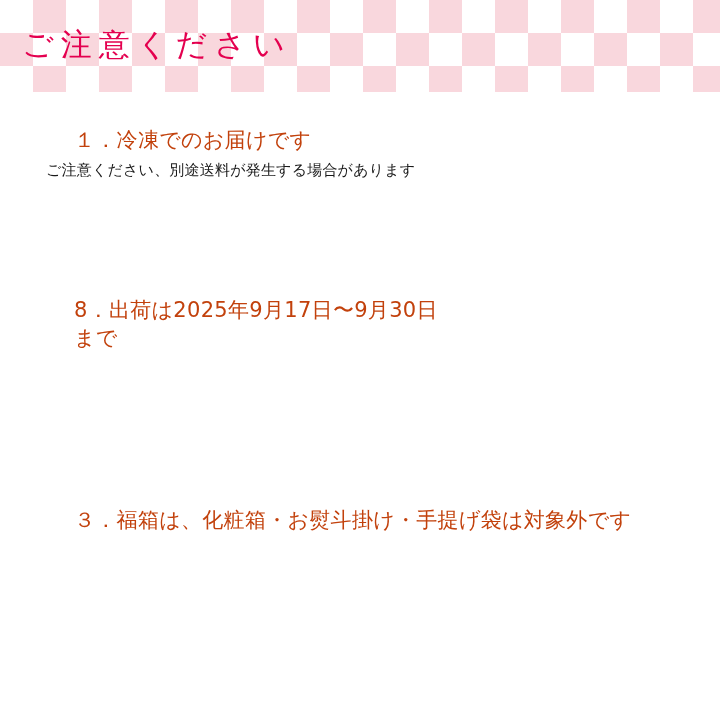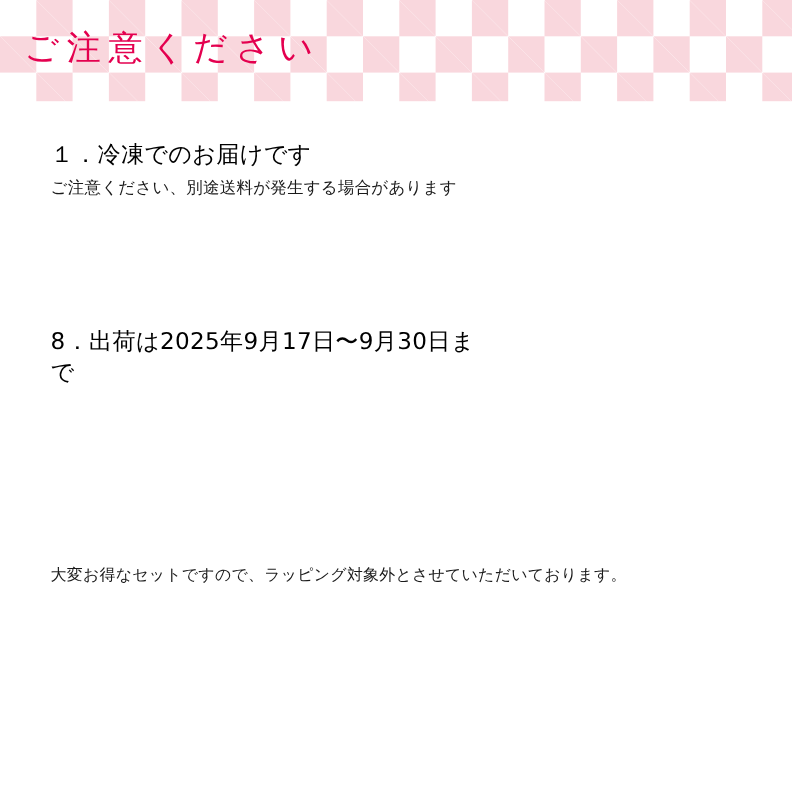--- a/index.html
+++ b/index.html
@@ -54,24 +54,25 @@
     top: 92px;
     width: 720px;
   }
   .note {
     position: absolute;
     left: 46px;
     width: 660px;
   }
   .note-title {
     font-size: 21px;
-    color: #000000;
+    color: #c2410c;
     line-height: 1.32;
     font-family: "DejaVu Sans", "Liberation Sans", sans-serif;
     letter-spacing: 0.3px;
+    margin-left: 28px;
   }
   .note-sub {
     font-size: 15px;
     color: #1a1a1a;
     line-height: 1.4;
     margin-top: 5px;
     font-family: "DejaVu Sans", "Liberation Sans", sans-serif;
     letter-spacing: 0.2px;
   }
   .note-1 { top: 35px; }
@@ -93,17 +94,17 @@
     <div class="note note-1">
       <div class="note-title">１．冷凍でのお届けです</div>
       <div class="note-sub">ご注意ください、別途送料が発生する場合があります</div>
     </div>
 
     <div class="note note-2">
       <div class="note-title">8．出荷は2025年9月17日〜9月30日まで</div>
     </div>
 
     <div class="note note-3">
-      <div class="note-sub">大変お得なセットですので、ラッピング対象外とさせていただいております。</div>
+      <div class="note-title">３．福箱は、化粧箱・お熨斗掛け・手提げ袋は対象外です</div>
     </div>
 
   </div>
 </div>
 
 </body></html>

